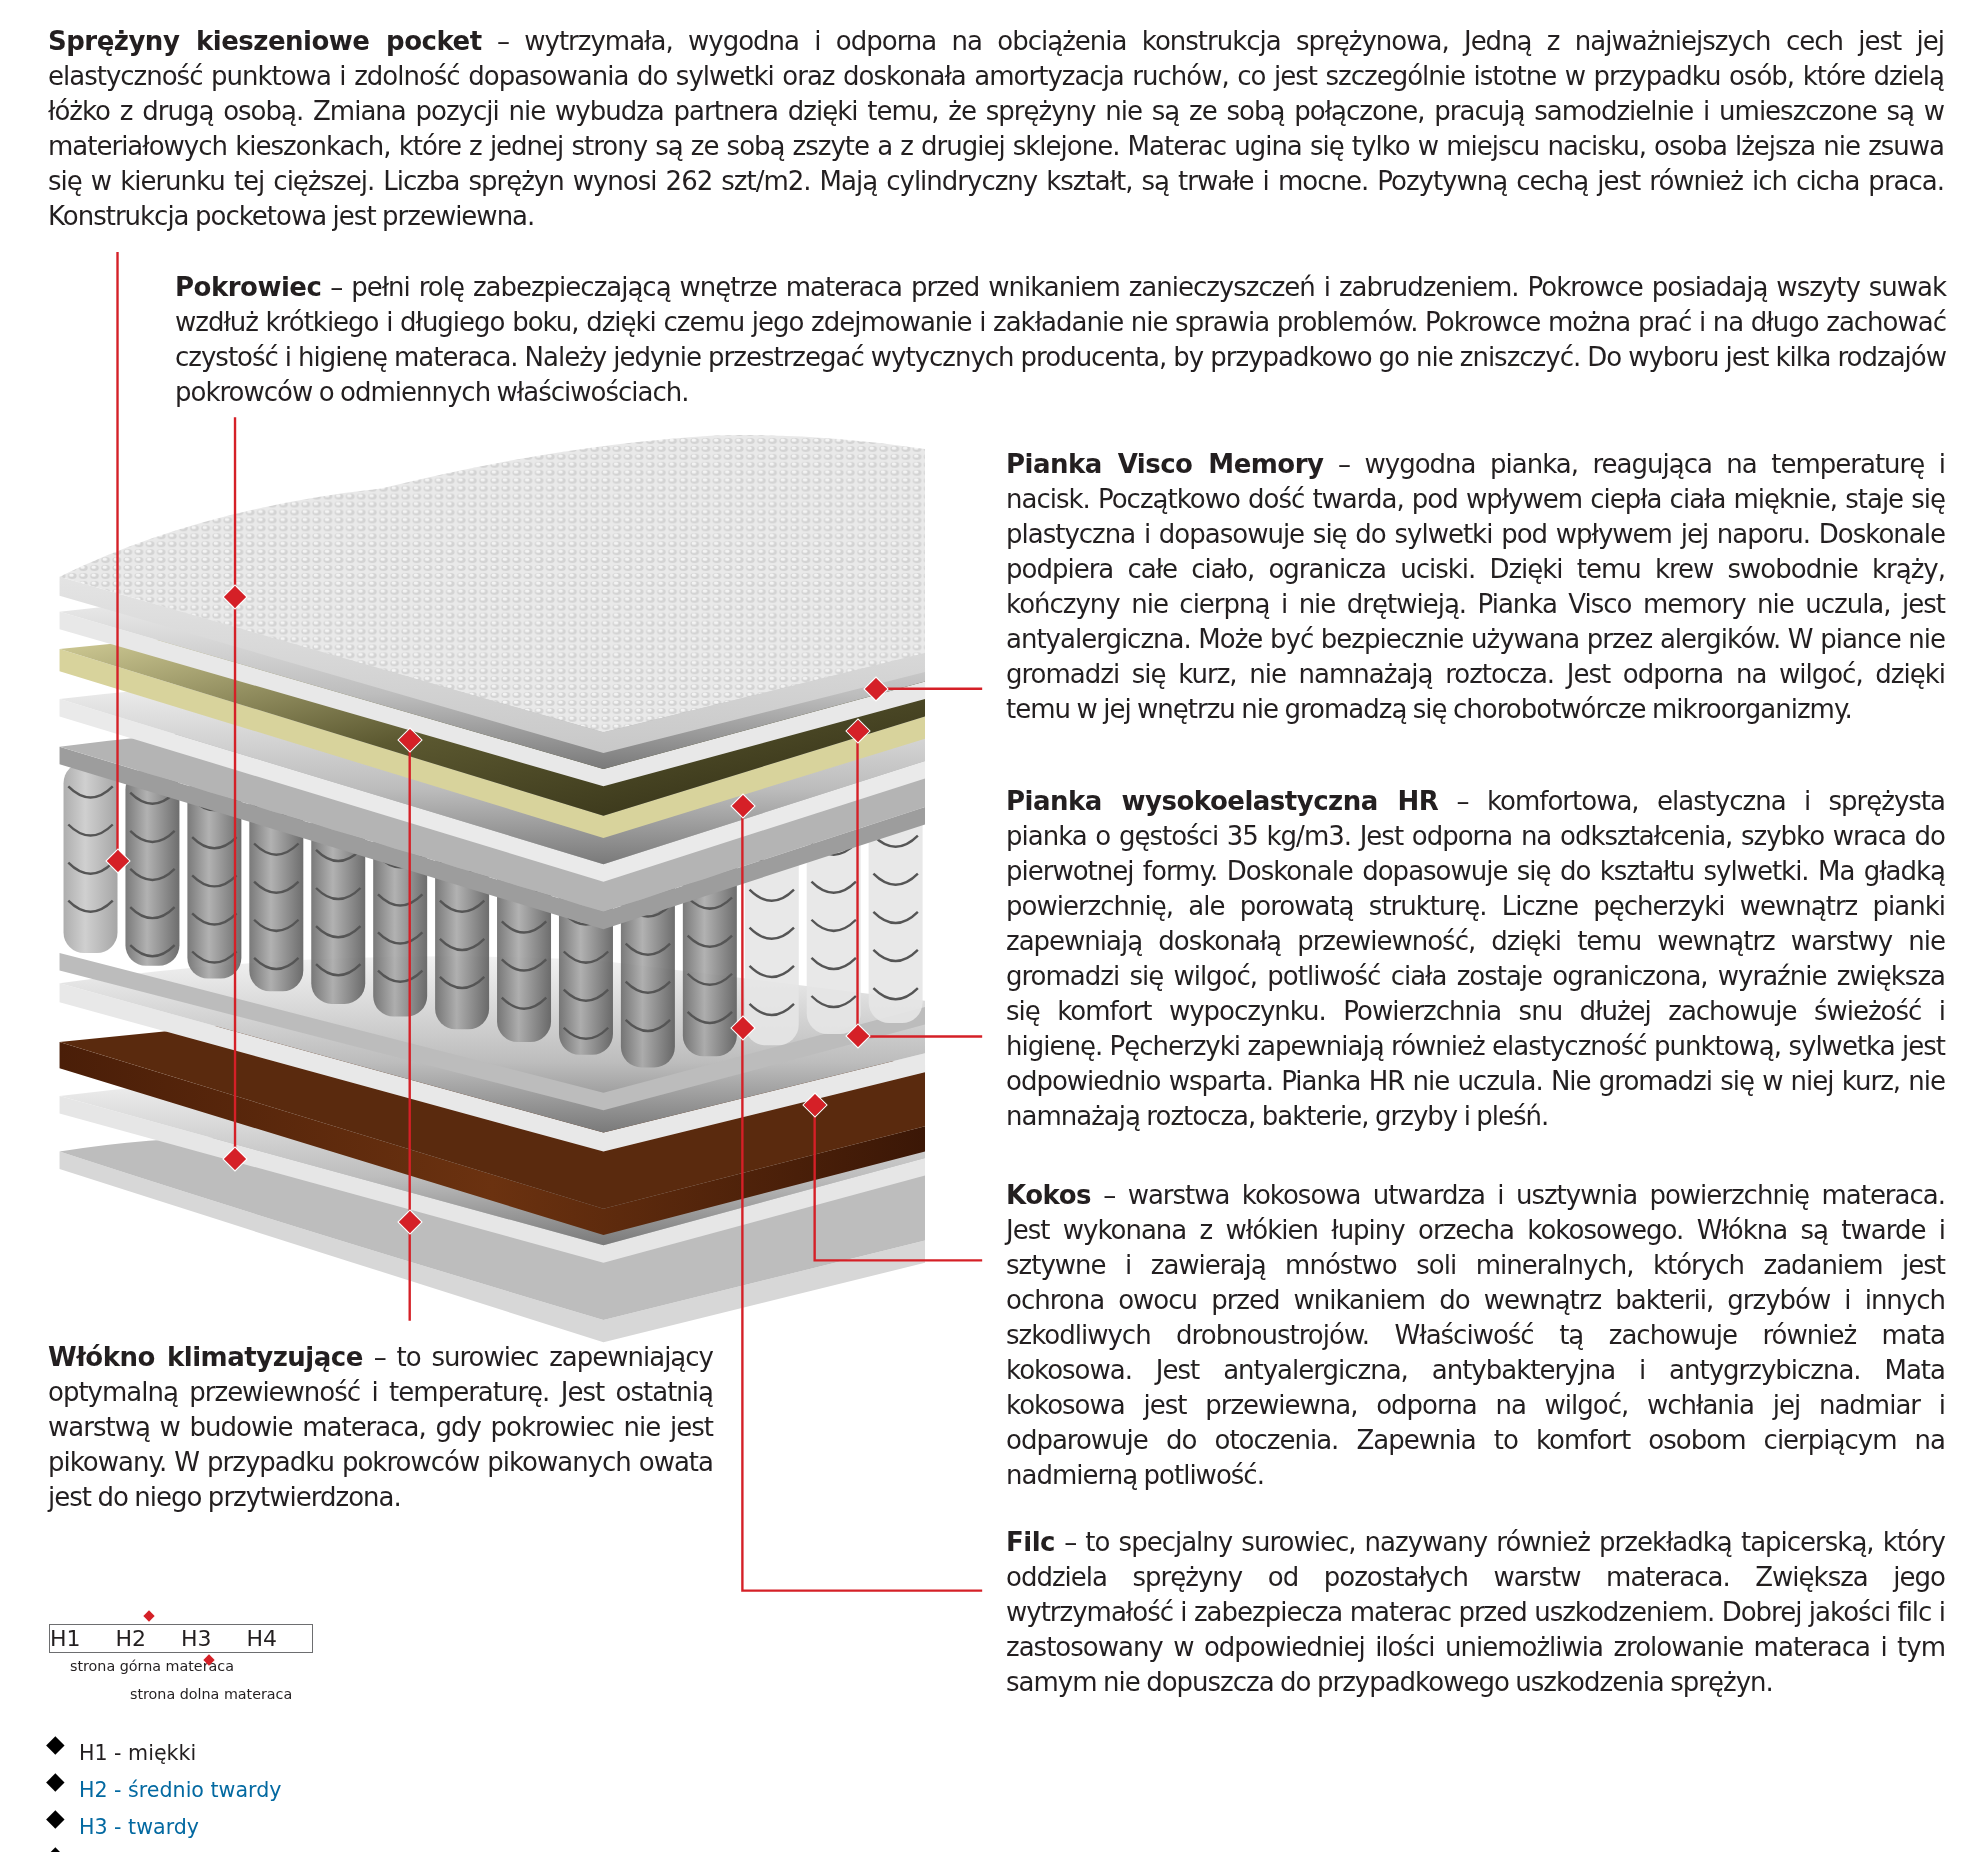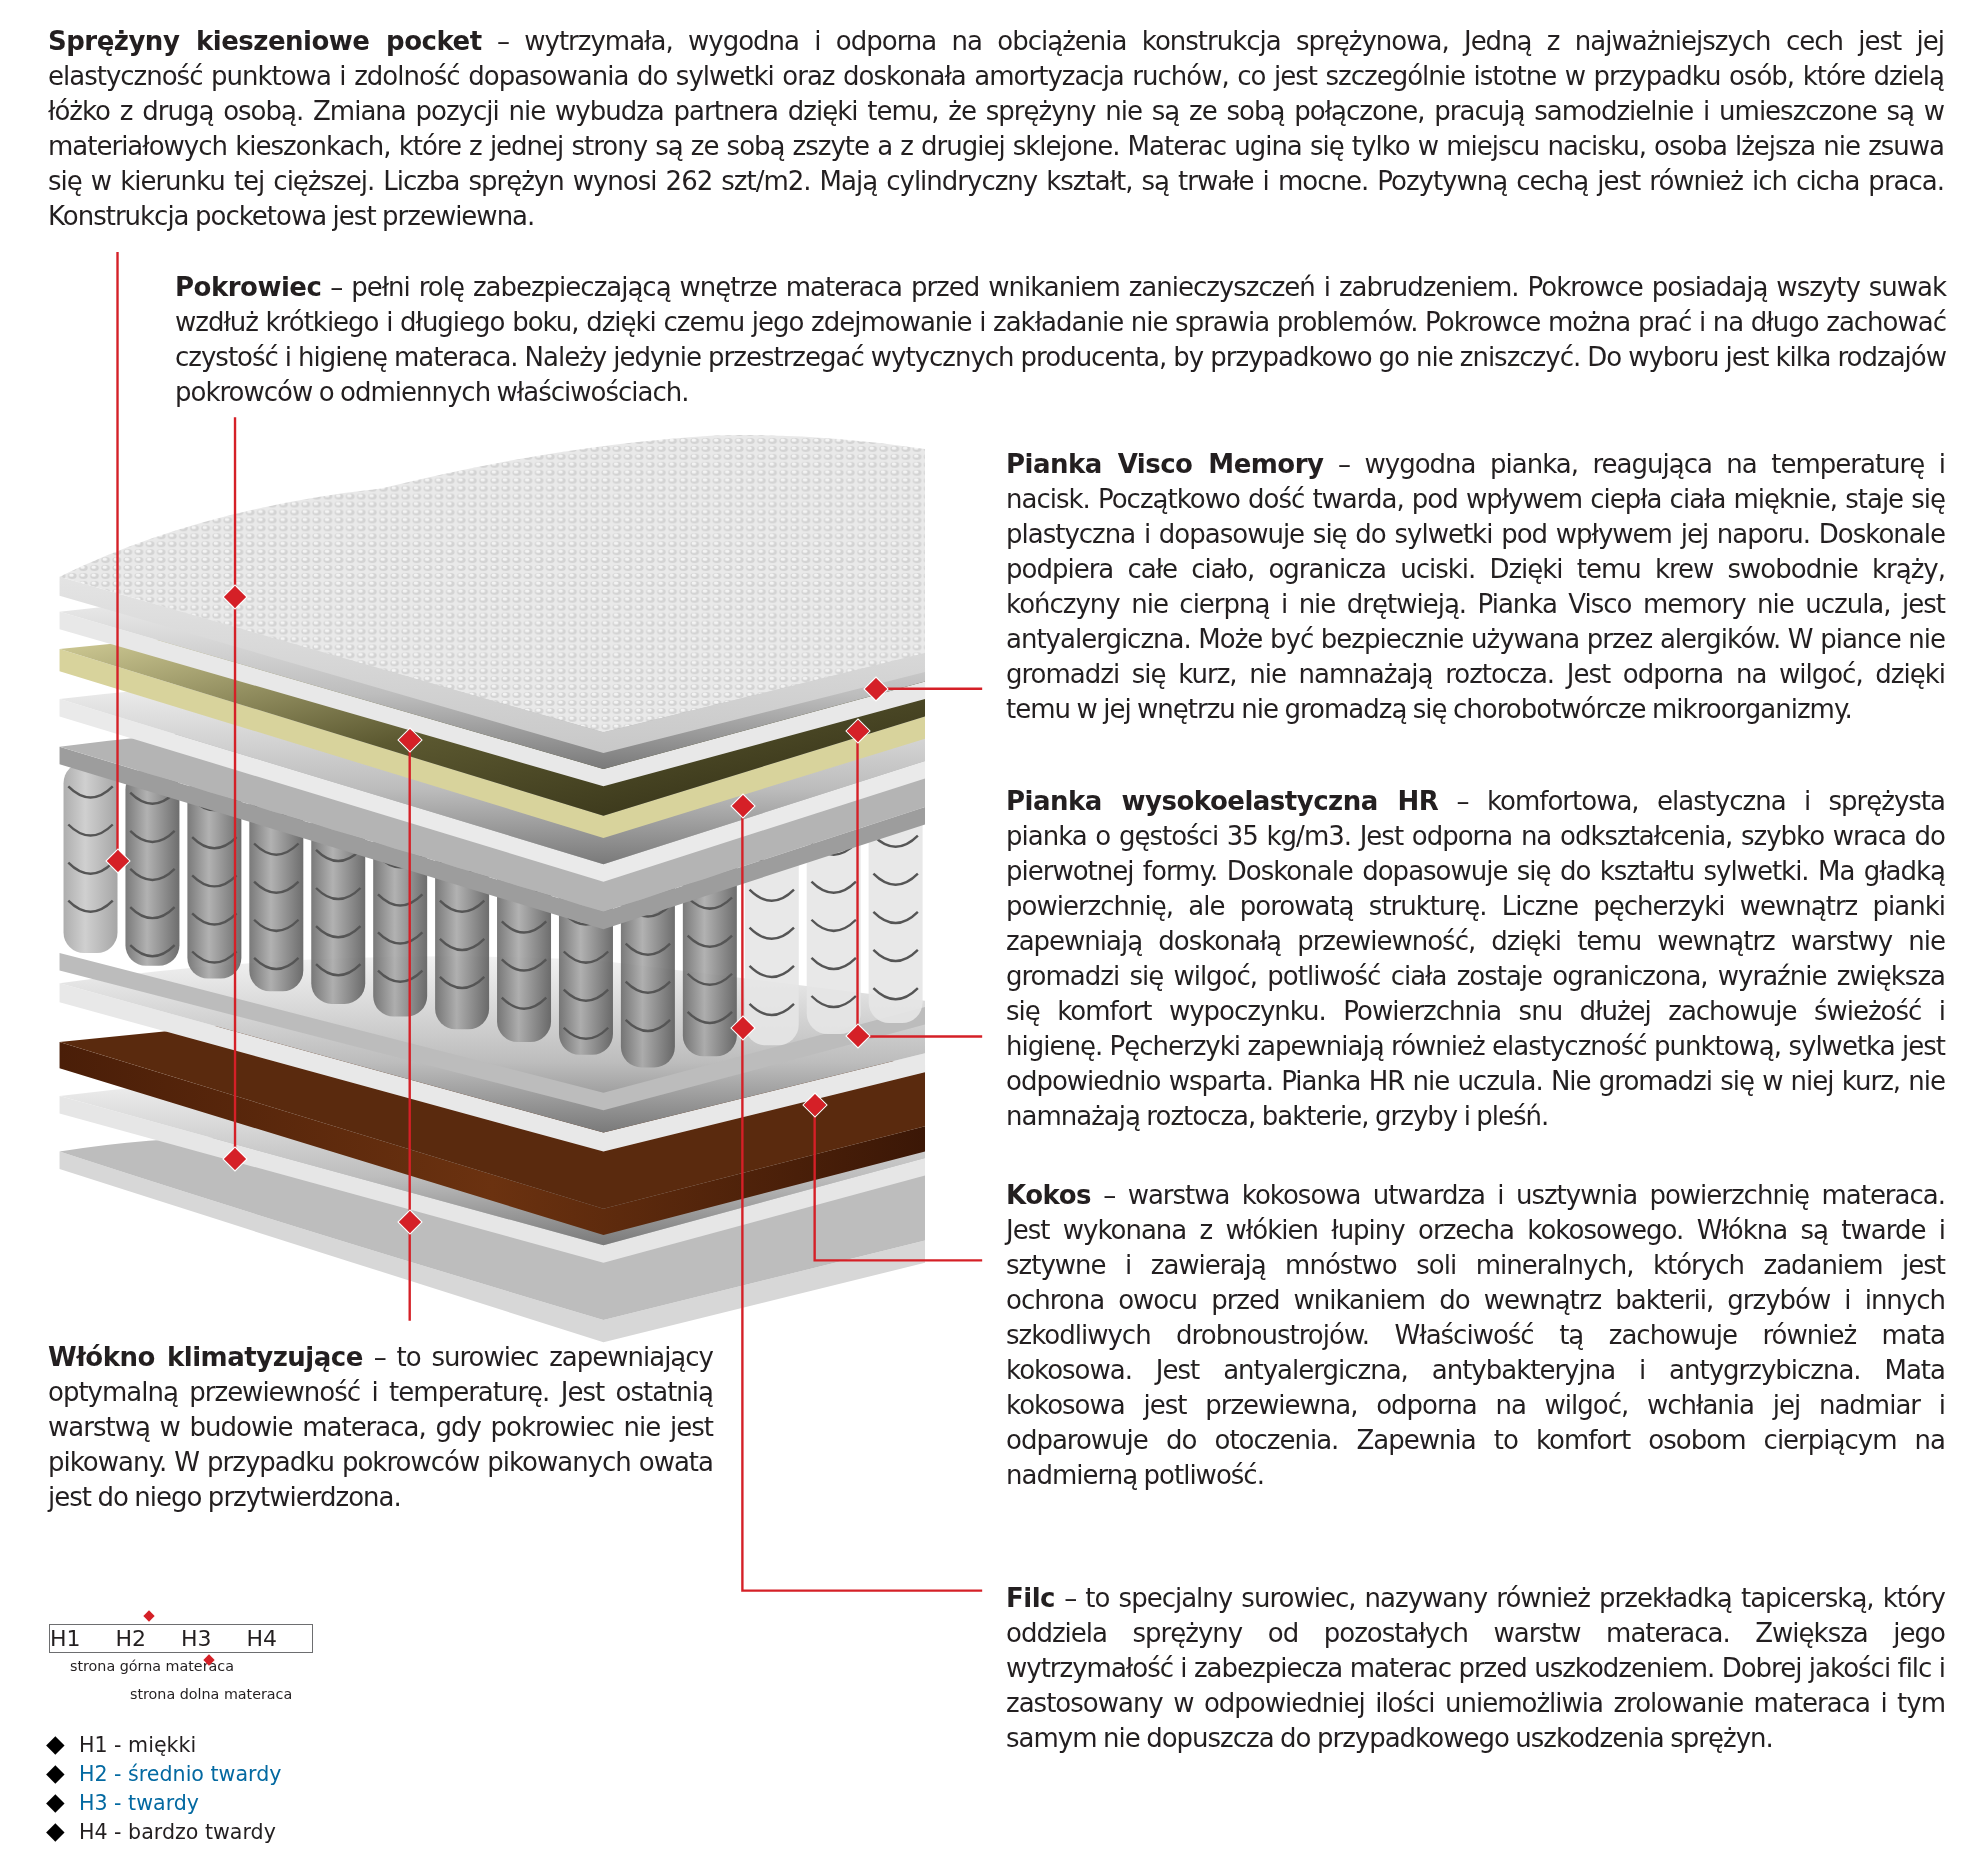--- a/index.html
+++ b/index.html
@@ -6,30 +6,30 @@
   body{width:1985px;height:1853px;position:relative;overflow:hidden;
        font-family:"DejaVu Sans","Liberation Sans",sans-serif;color:#231f20;}
   .para{position:absolute;font-size:26px;line-height:35px;text-align:justify;
         letter-spacing:-1px;word-spacing:-0.8px;}
   .para b{font-weight:bold;letter-spacing:-0.5px;}
   #p-springs{left:48px;top:24px;width:1896px;}
   #p-cover{left:175px;top:270px;width:1771px;}
   #p-visco{left:1006px;top:447px;width:939px;}
   #p-hr{left:1006px;top:784px;width:939px;}
   #p-coco{left:1006px;top:1178px;width:939px;}
-  #p-felt{left:1006px;top:1581px;width:939px;}
+  #p-felt{left:1006px;top:1525px;width:939px;}
   #p-fiber{left:48px;top:1340px;width:665px;}
   svg.illu{position:absolute;left:0;top:0;}
   .scale-box{position:absolute;left:49px;top:1624px;width:262px;height:27px;border:1.2px solid #6d6e70;display:flex;}
   .scale-box span{flex:1;text-align:left;font-family:"DejaVu Sans",sans-serif;font-size:22px;line-height:27px;color:#231f20;}
   .scale-cap{position:absolute;font-size:14.3px;color:#231f20;font-family:"DejaVu Sans",sans-serif;}
   #cap-top{left:70px;top:1658px;}
   #cap-bot{left:130px;top:1668px;margin-top:18px;}
   .legend{position:absolute;left:44px;top:1731px;font-family:"DejaVu Sans",sans-serif;font-size:20.6px;line-height:29px;}
-  .legend .row{display:flex;align-items:center;height:29px;}
+  .legend .row{display:flex;align-items:flex-start;height:29px;margin-top:8px;}
   .legend .dia{width:12.7px;height:12.7px;background:#000;transform:rotate(45deg);margin:0 17.5px 0 4.8px;}
   .red-text{color:#0369a1;}
   .mk{position:absolute;width:16px;height:16px;background:#d52027;transform:rotate(45deg);outline:0.8px solid #fff;}
 </style>
 </head>
 <body>
 
 <div class="para" id="p-springs"><b>Sprężyny kieszeniowe pocket</b><span> – wytrzymała, wygodna i odporna na obciążenia konstrukcja sprężynowa, Jedną z najważniejszych cech jest jej elastyczność punktowa i zdolność dopasowania do sylwetki oraz doskonała amortyzacja ruchów, co jest szczególnie istotne w przypadku osób, które dzielą łóżko z drugą osobą. Zmiana pozycji nie wybudza partnera dzięki temu, że sprężyny nie są ze sobą połączone, pracują samodzielnie i umieszczone są w materiałowych kieszonkach, które z jednej strony są ze sobą zszyte a z drugiej sklejone. Materac ugina się tylko w miejscu nacisku, osoba lżejsza nie zsuwa się w kierunku tej cięższej. Liczba sprężyn wynosi 262 szt/m2. Mają cylindryczny kształt, są trwałe i mocne. Pozytywną cechą jest również ich cicha praca. Konstrukcja pocketowa jest przewiewna.</span></div>
 
 <div class="para" id="p-cover"><b>Pokrowiec</b><span> – pełni rolę zabezpieczającą wnętrze materaca przed wnikaniem zanieczyszczeń i zabrudzeniem. Pokrowce posiadają wszyty suwak wzdłuż krótkiego i długiego boku, dzięki czemu jego zdejmowanie i zakładanie nie sprawia problemów. Pokrowce można prać i na długo zachować czystość i higienę materaca. Należy jedynie przestrzegać wytycznych producenta, by przypadkowo go nie zniszczyć. Do wyboru jest kilka rodzajów pokrowców o odmiennych właściwościach.</span></div>

